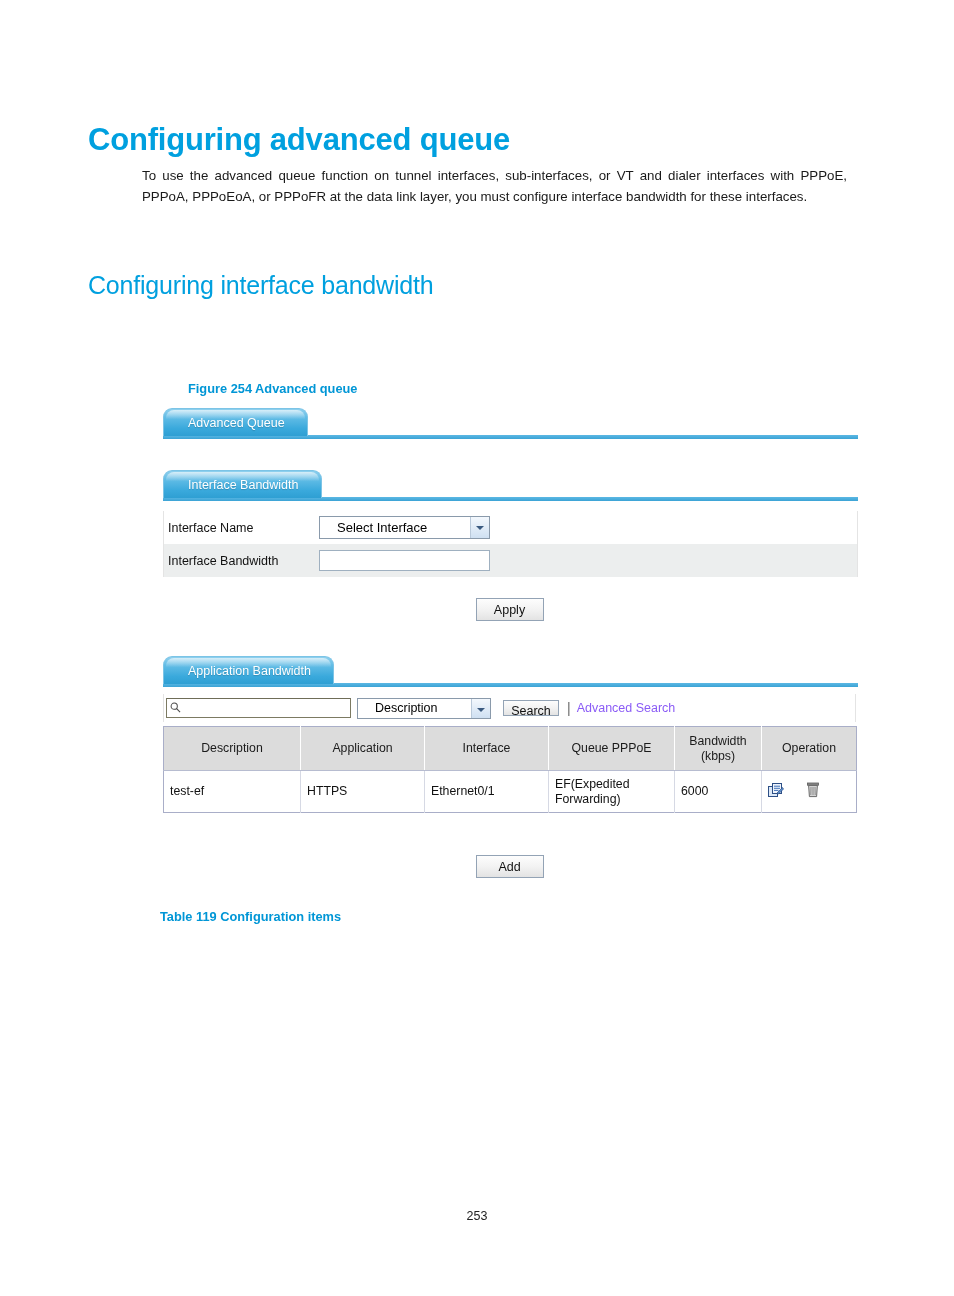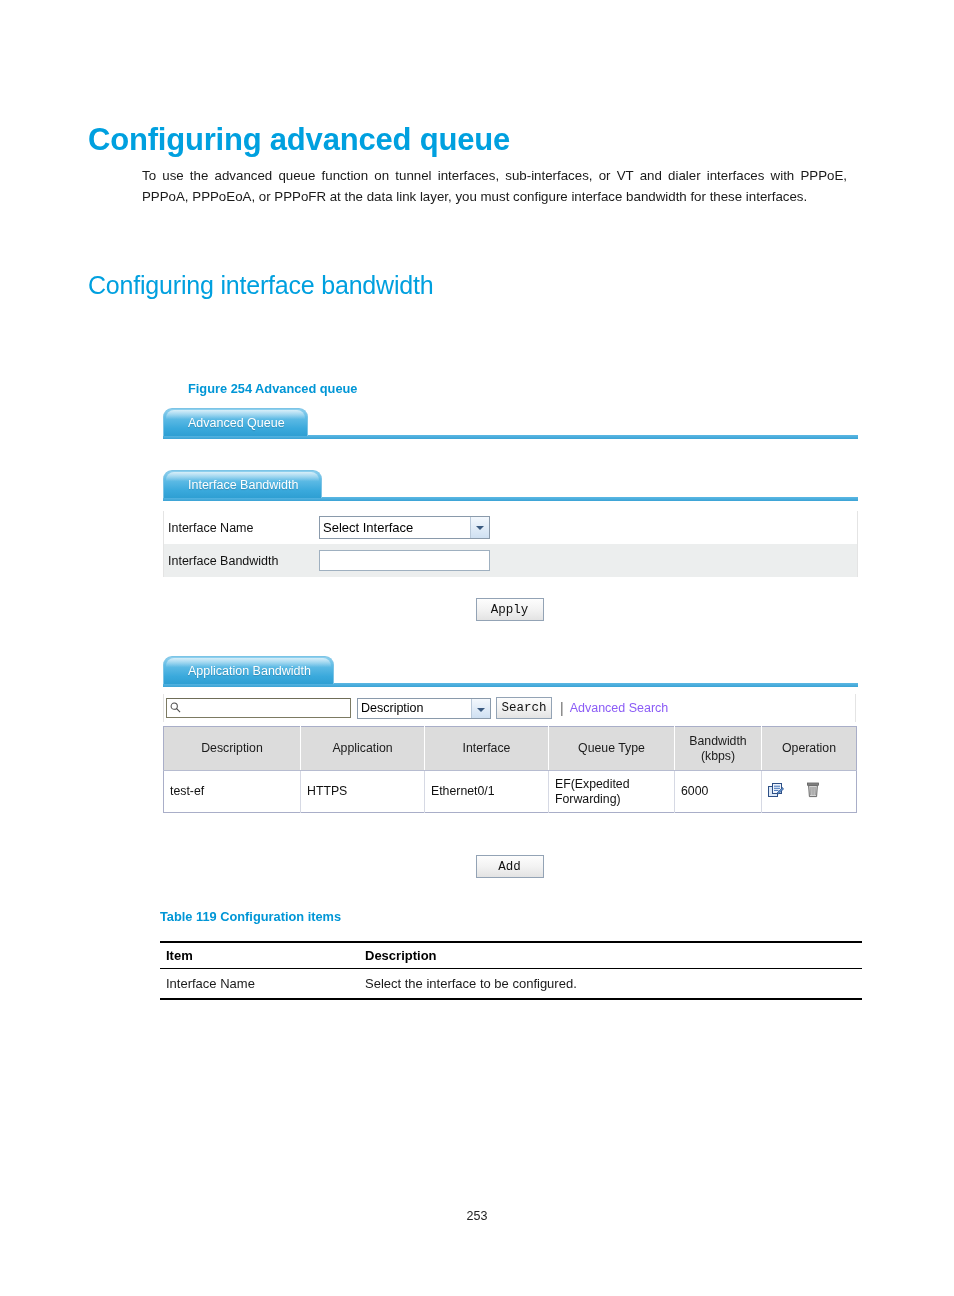--- a/index.html
+++ b/index.html
@@ -159,21 +159,21 @@
   }
 
   select.ui-select {
     width: 171px;
     height: 23px;
     font-family: "Liberation Sans", sans-serif;
     font-size: 13px;
     color: #000;
     background: #ffffff;
     border: 1px solid #8a9aab;
-    padding-left: 3px;
+    padding-left: 17px;
     box-sizing: border-box;
     -webkit-appearance: none;
     appearance: none;
   }
   .select-wrap { position: relative; display: inline-block; }
   .select-wrap .arrow {
     position: absolute;
     right: 1px; top: 1px;
     width: 19px; height: 21px;
     background: linear-gradient(to bottom, #f3f8fd, #cfe0f2);
@@ -201,21 +201,21 @@
     padding: 0 3px;
   }
 
   .btn {
     display: inline-block;
     min-width: 68px;
     height: 23px;
     line-height: 22px;
     text-align: center;
     font-size: 12.5px;
-    font-family: Liberation Mono, monospace;
+    font-family: Liberation Sans, sans-serif;
     color: #111;
     background: linear-gradient(to bottom, #fdfdfd 0%, #f2f2f2 52%, #e3e3e3 100%);
     border: 1px solid #93a3b5;
     box-sizing: border-box;
     cursor: pointer;
   }
   .btn-apply-wrap {
     position: absolute;
     left: 0px; top: 190px;
     width: 693px;
@@ -261,23 +261,23 @@
   .mag-icon {
     position: absolute;
     left: 4px; top: 4px;
     width: 11px; height: 11px;
     pointer-events: none;
   }
   .search-select { margin-left: 6px; }
   .search-select select.ui-select { width: 134px; height: 21px; font-size: 12.5px; }
   .search-select .arrow { height: 19px; }
   .btn-search {
-    margin-left: 5px;
+    margin-left: 12px;
     min-width: 56px;
-    height: 22px;
+    height: 16px;
     line-height: 21px;
   }
   .sep-pipe {
     margin: 0 6px 0 8px;
     color: #6b6b6b;
     font-size: 14px;
     line-height: 14px;
   }
   .adv-search-link {
     color: #8b5cf6;
@@ -447,21 +447,21 @@
         <col style="width:124px">
         <col style="width:126px">
         <col style="width:87px">
         <col style="width:95px">
       </colgroup>
       <thead>
         <tr>
           <th>Description</th>
           <th>Application</th>
           <th>Interface</th>
-          <th>Queue Type</th>
+          <th>Queue PPPoE</th>
           <th>
             <span>Bandwidth</span><br>
             <span>(kbps)</span>
           </th>
           <th>Operation</th>
         </tr>
       </thead>
       <tbody>
         <tr>
           <td>test-ef</td>
@@ -495,30 +495,16 @@
     </table>
 
     <div class="btn-add-wrap">
       <span class="btn">Add</span>
     </div>
 
   </div>
 
   <div class="table-caption">Table 119 Configuration items</div>
 
-  <table class="doc-table">
-    <thead>
-      <tr>
-        <th class="doc-col-item">Item</th>
-        <th>Description</th>
-      </tr>
-    </thead>
-    <tbody>
-      <tr>
-        <td>Interface Name</td>
-        <td>Select the interface to be configured.</td>
-      </tr>
-    </tbody>
-  </table>
 
   <div class="page-number">253</div>
 
 </div>
 
 </body></html>

